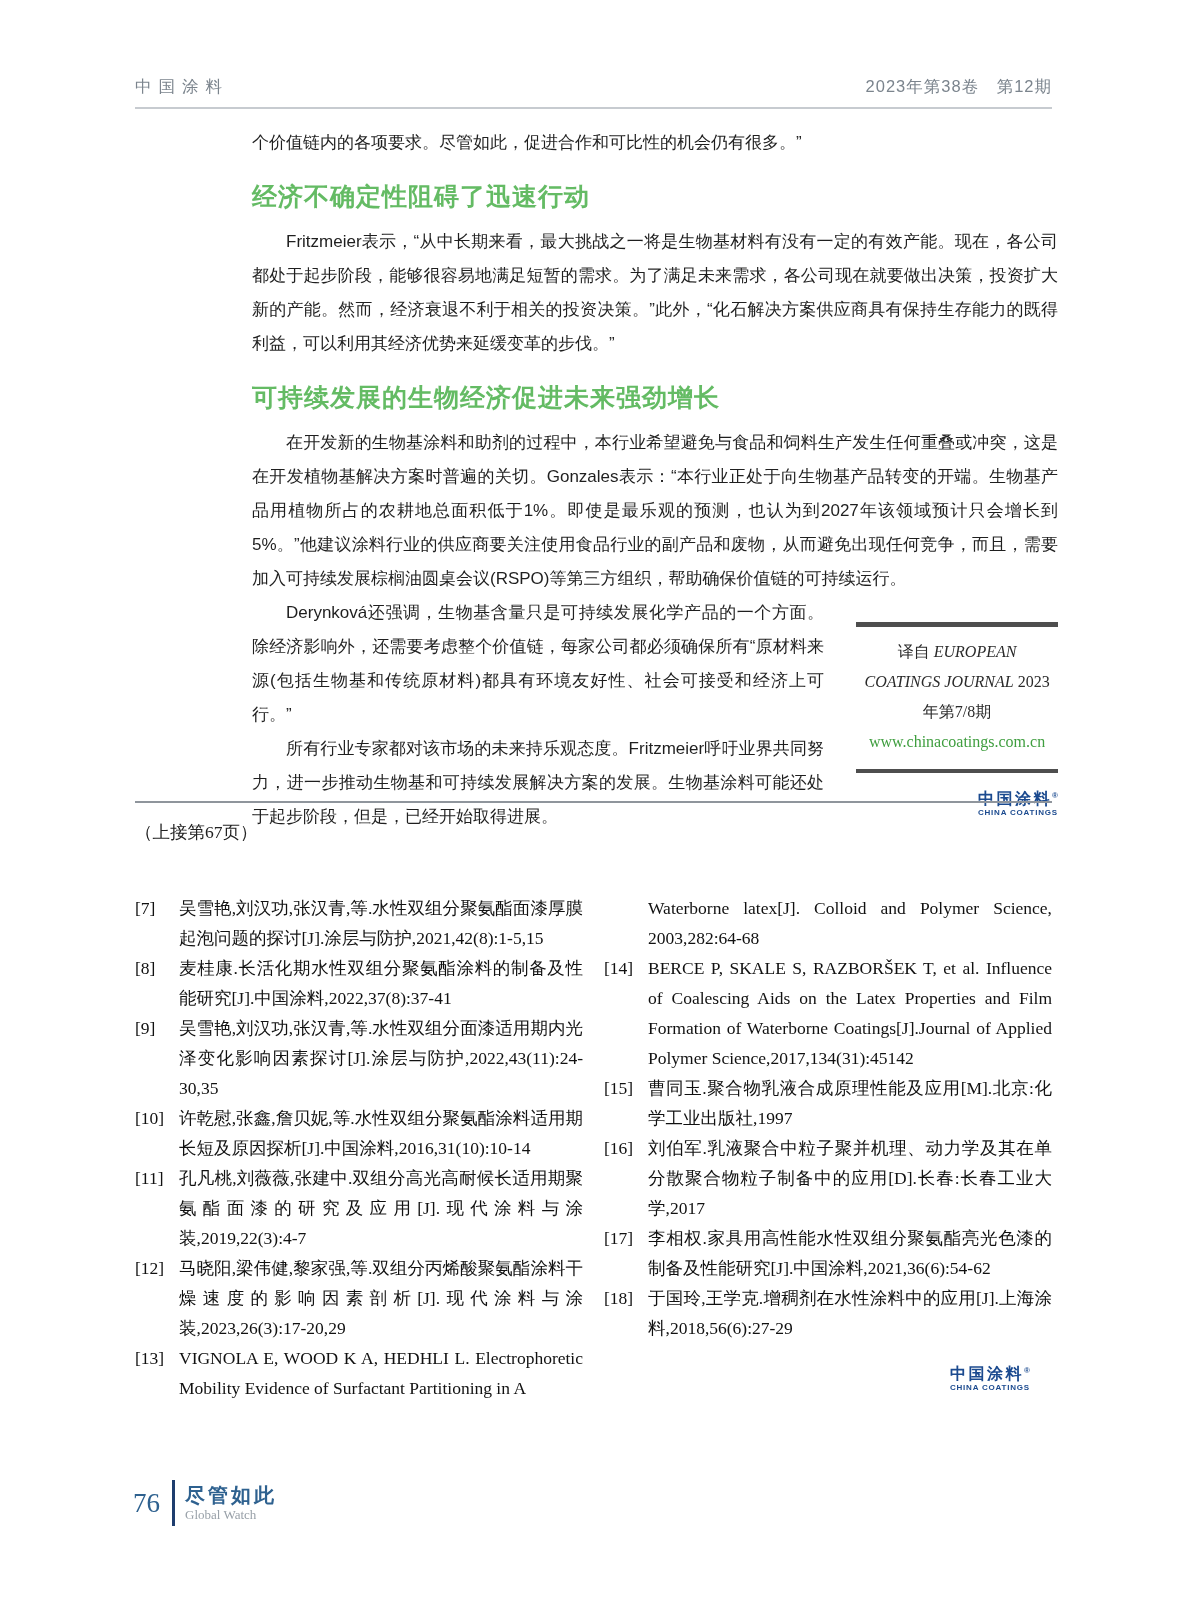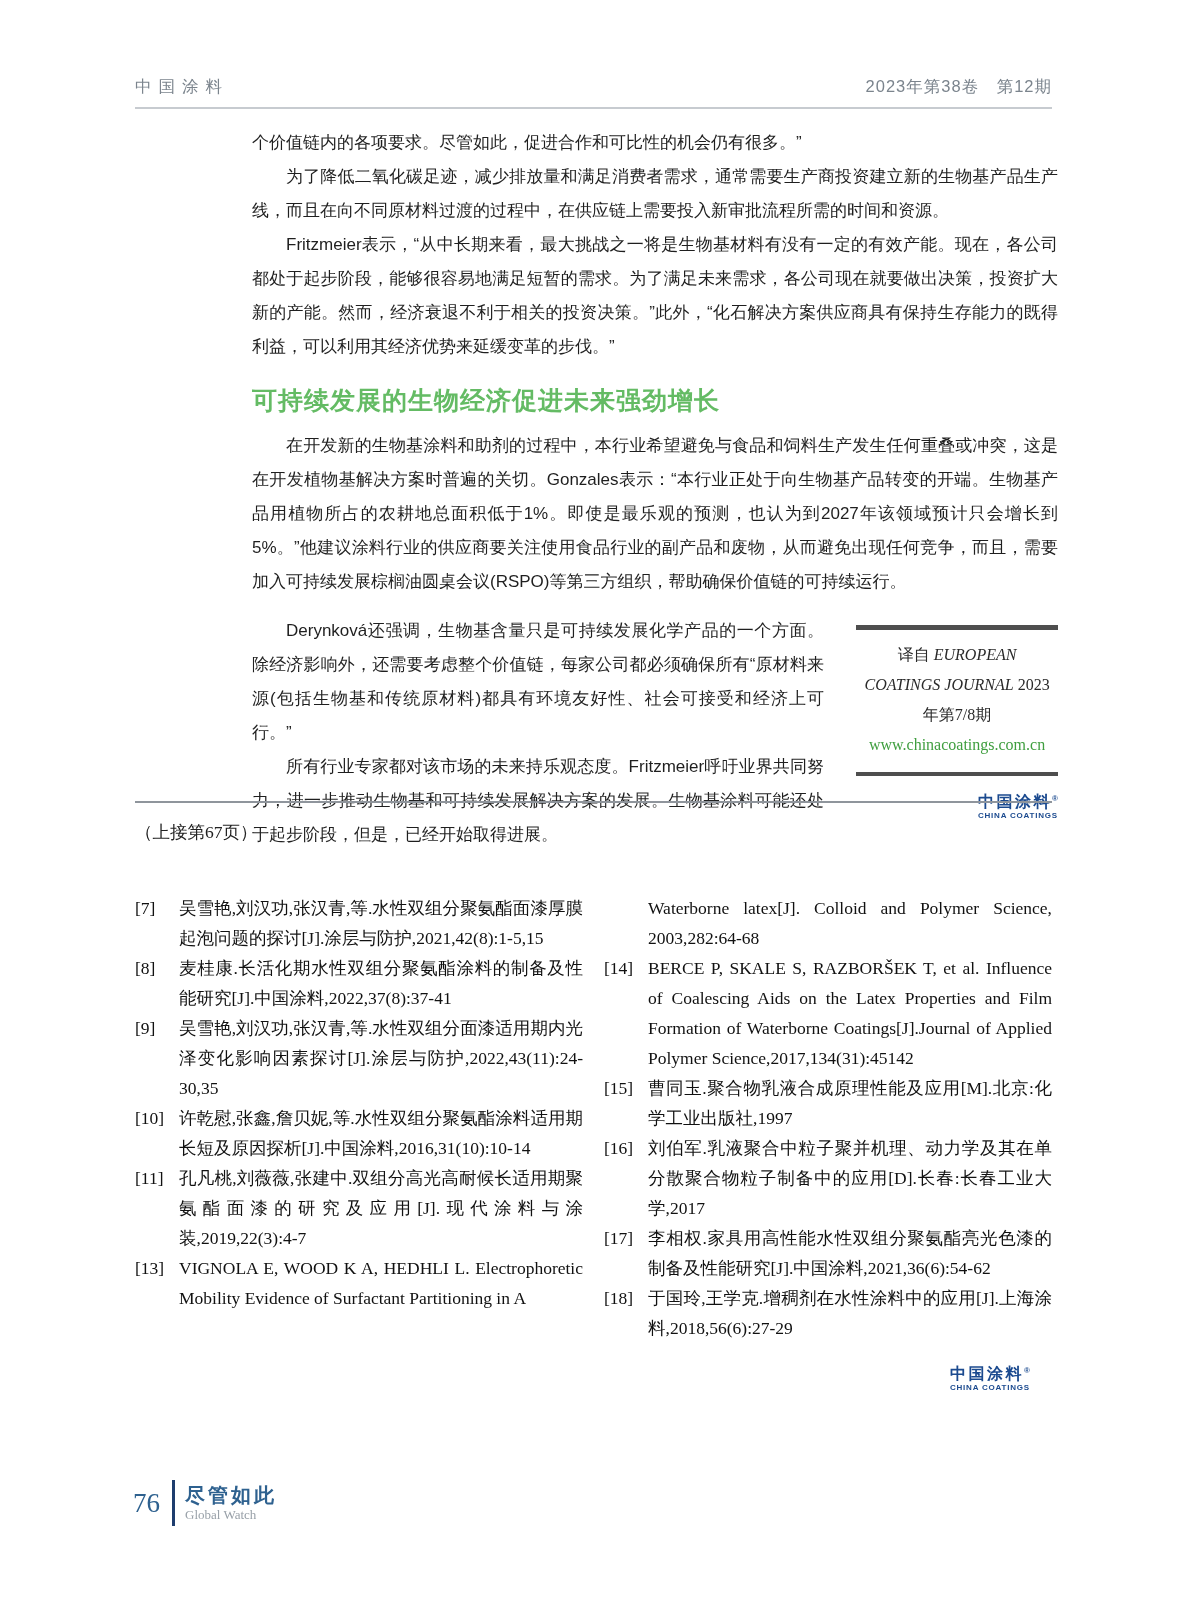--- a/index.html
+++ b/index.html
@@ -15,21 +15,21 @@
   .header .jname { letter-spacing: 7px; }
   .header .issue { letter-spacing: 1px; }
 
   
   .article { position: absolute; left: 252px; width: 806px; top: 126px; color: #1f1f1f; }
   .article p { font-size: 17px; line-height: 34px; text-align: justify; }
   .article p.indent { text-indent: 2em; }
   h2.green-heading { font-size: 25px; font-weight: 700; color: #64bb64;
                      margin: 20px 0 12px 0; letter-spacing: 1px; }
   .wrap-row { display: flex; align-items: flex-start; }
-  .wrap-main { width: 578px; margin-top: 15px; }
+  .wrap-main { width: 578px; }
   .wrap-aside { width: 204px; margin-left: 32px; margin-top: 26px; }
 
   
   .src-box { border-top: 5px solid #4e4e4e; border-bottom: 4px solid #4e4e4e;
              padding: 10px 2px 12px 2px; text-align: center;
              font-family: "Liberation Serif", serif; font-size: 16px;
              line-height: 30px; color: #2a2a2a; }
   .src-box i { font-style: italic; }
   .src-url { color: #3f9e3f; display: inline-block; }
 
@@ -69,21 +69,21 @@
 <div class="page">
 
   <div class="header">
     <span class="jname">中国涂料</span>
     <span class="issue">2023年第38卷　第12期</span>
   </div>
 
   <div class="article">
     <p>个价值链内的各项要求。尽管如此，促进合作和可比性的机会仍有很多。”</p>
 
-    <p class="indent">为了降低二氧化碳足迹，减少排放量和满足消费者需求，通常需要生产商投资建立新的生物基产品生产线，而且在向不同原材料过渡的过程中，在供应链上需要投入新审批流程所需的时间和资源。</p>
+    <h2 class="green-heading">经济不确定性阻碍了迅速行动</h2>
     <p class="indent">Fritzmeier表示，“从中长期来看，最大挑战之一将是生物基材料有没有一定的有效产能。现在，各公司都处于起步阶段，能够很容易地满足短暂的需求。为了满足未来需求，各公司现在就要做出决策，投资扩大新的产能。然而，经济衰退不利于相关的投资决策。”此外，“化石解决方案供应商具有保持生存能力的既得利益，可以利用其经济优势来延缓变革的步伐。”</p>
 
     <h2 class="green-heading">可持续发展的生物经济促进未来强劲增长</h2>
     <p class="indent">在开发新的生物基涂料和助剂的过程中，本行业希望避免与食品和饲料生产发生任何重叠或冲突，这是在开发植物基解决方案时普遍的关切。Gonzales表示：“本行业正处于向生物基产品转变的开端。生物基产品用植物所占的农耕地总面积低于1%。即使是最乐观的预测，也认为到2027年该领域预计只会增长到5%。”他建议涂料行业的供应商要关注使用食品行业的副产品和废物，从而避免出现任何竞争，而且，需要加入可持续发展棕榈油圆桌会议(RSPO)等第三方组织，帮助确保价值链的可持续运行。</p>
 
     <div class="wrap-row">
       <div class="wrap-main">
         <p class="indent">Derynková还强调，生物基含量只是可持续发展化学产品的一个方面。除经济影响外，还需要考虑整个价值链，每家公司都必须确保所有“原材料来源(包括生物基和传统原材料)都具有环境友好性、社会可接受和经济上可行。”</p>
         <p class="indent">所有行业专家都对该市场的未来持乐观态度。Fritzmeier呼吁业界共同努力，进一步推动生物基和可持续发展解决方案的发展。生物基涂料可能还处于起步阶段，但是，已经开始取得进展。</p>
       </div>
@@ -121,20 +121,24 @@
       </div>
       <div class="ref">
         <span class="ref-label">[10]</span>
         <span class="ref-text">许乾慰,张鑫,詹贝妮,等.水性双组分聚氨酯涂料适用期长短及原因探析[J].中国涂料,2016,31(10):10-14</span>
       </div>
       <div class="ref">
         <span class="ref-label">[11]</span>
         <span class="ref-text">孔凡桃,刘薇薇,张建中.双组分高光高耐候长适用期聚氨酯面漆的研究及应用[J].现代涂料与涂装,2019,22(3):4-7</span>
       </div>
       <div class="ref">
+        <span class="ref-label">[12]</span>
+        <span class="ref-text">马晓阳,梁伟健,黎家强,等.双组分丙烯酸聚氨酯涂料干燥速度的影响因素剖析[J].现代涂料与涂装,2023,26(3):17-20,29</span>
+      </div>
+      <div class="ref">
         <span class="ref-label">[13]</span>
         <span class="ref-text">VIGNOLA E, WOOD K A, HEDHLI L. Electrophoretic Mobility Evidence of Surfactant Partitioning in A</span>
       </div>
     </div>
     <div class="ref-col">
       <div class="ref">
         <span class="ref-label"></span>
         <span class="ref-text">Waterborne latex[J]. Colloid and Polymer Science, 2003,282:64-68</span>
       </div>
       <div class="ref">

